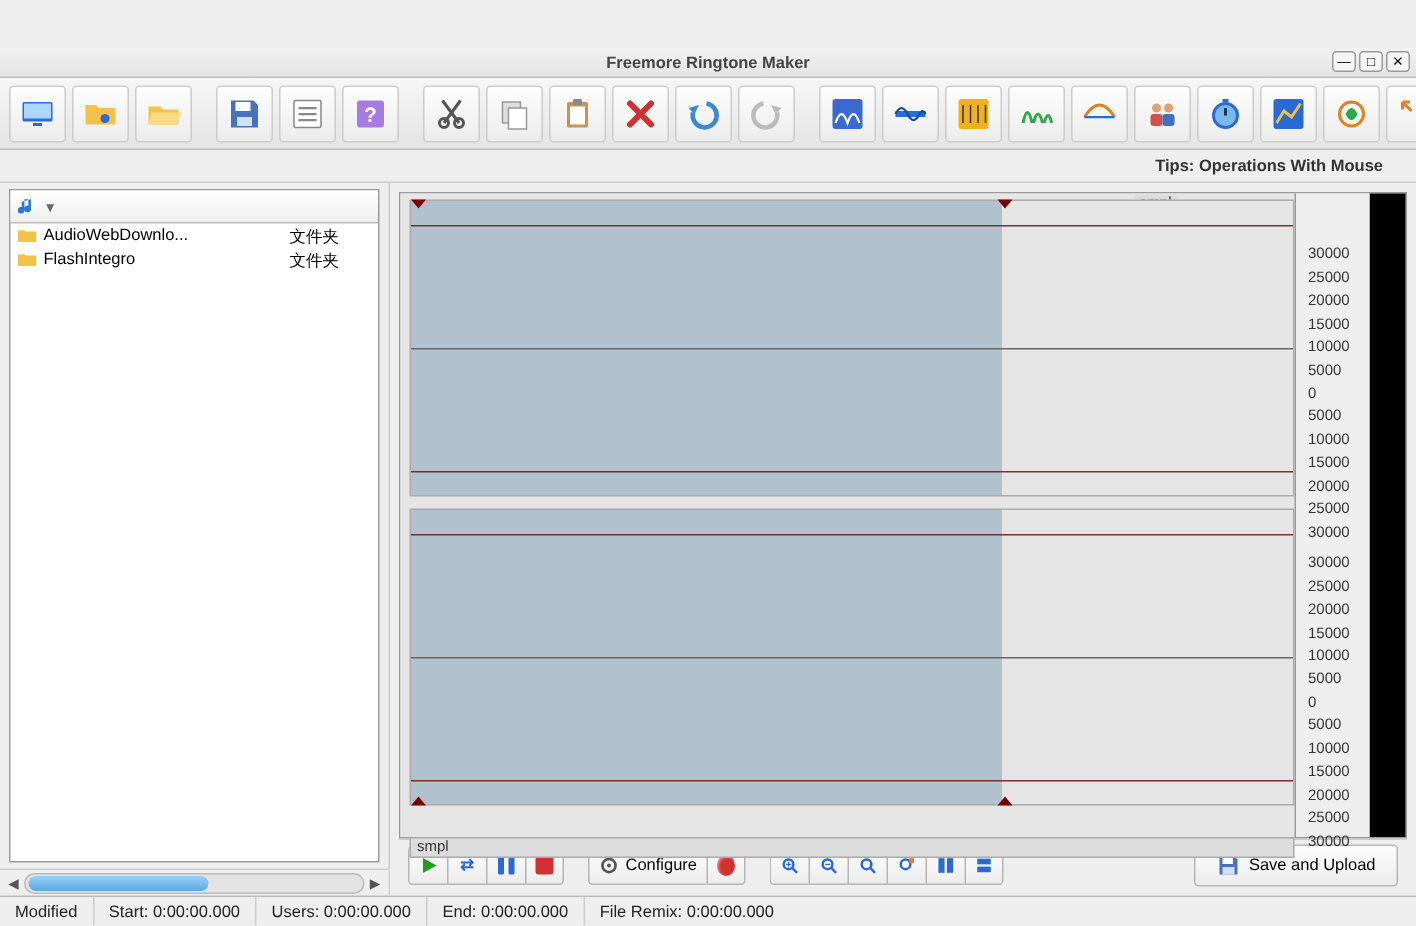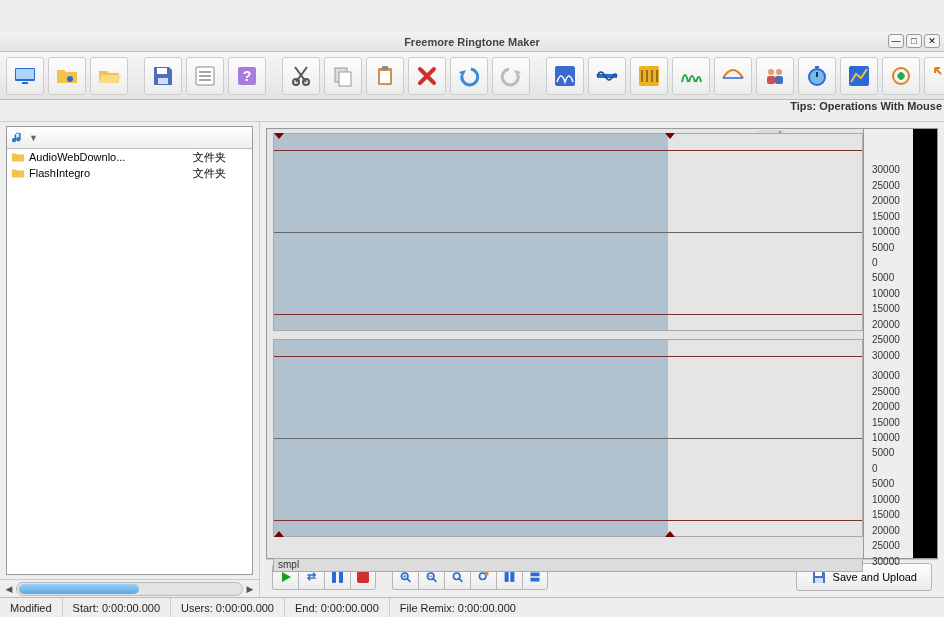--- a/index.html
+++ b/index.html
@@ -12,21 +12,21 @@
     .titlebar-btn { width: 16px; height: 14px; border: 1px solid #999; border-radius: 3px; background: #f5f5f5; display: flex; align-items: center; justify-content: center; font-size: 9px; cursor: pointer; line-height: 1; }
 
     
     .toolbar { height: 48px; background: linear-gradient(#f6f6f6, #e4e4e4); border-bottom: 1px solid #bbb; display: flex; align-items: center; padding: 2px 6px; }
     .tb-group { display: flex; gap: 4px; }
     .tb-sep { width: 1px; height: 40px; background: #bbb; margin: 0 8px; }
     .tb-btn { width: 38px; height: 38px; border: 1px solid #ccc; border-radius: 3px; background: linear-gradient(#fdfdfd, #ececec); display: flex; align-items: center; justify-content: center; cursor: pointer; }
     .tb-btn svg { width: 24px; height: 24px; }
 
     
-    .tips-row { height: 22px; background: #eeeeee; display: flex; justify-content: flex-end; padding: 0 2px; border-bottom: 1px solid #ccc; font-size: 11px; color: #333; font-weight: bold;}
+    .tips-row { height: 22px; background: #eeeeee; display: flex; align-items: center; justify-content: flex-end; padding: 0 22px; border-bottom: 1px solid #ccc; font-size: 11px; color: #333; font-weight: bold;}
 
     
     .main { flex: 1; display: flex; min-height: 0; }
     .sidebar { width: 260px; display: flex; flex-direction: column; border-right: 1px solid #ccc; background: #eeeeee; }
     .sidebar-inner { margin: 4px 6px; border: 1px solid #999; background: #fff; flex: 1; display: flex; flex-direction: column; }
     .sb-dropdown { display: flex; align-items: center; padding: 2px 4px; border-bottom: 1px solid #bbb; background: linear-gradient(#fff, #eee); height: 22px;}
     .sb-dropdown-icon { width: 14px; height: 14px; margin-right: 4px; color: #2a7ad4; }
     .sb-dropdown-text { flex: 1; font-size: 12px; }
     .sb-dropdown-arrow { font-size: 9px; color: #666; }
     .file-list { flex: 1; overflow: auto; }
@@ -372,20 +372,32 @@
             <div class="pause-ico">
               <span></span>
               <span></span>
             </div>
           </div>
         <div class="btn-sm btn-sq">
             <div class="stop-ico"></div>
           </div>
       </div>
       <div class="btn-group">
+        <div class="btn-sm config-btn">
+          <svg width="14" height="14" viewBox="0 0 16 16">
+              <circle cx="8" cy="8" r="5" fill="none" stroke="#555" stroke-width="2"></circle>
+              <circle cx="8" cy="8" r="1.5" fill="#555"></circle>
+            </svg>
+          <span>Configure</span>
+        </div>
+        <div class="btn-sm btn-sq">
+            <div class="rec-ico"></div>
+          </div>
+      </div>
+      <div class="btn-group">
         <div class="btn-sm btn-sq">
             <svg width="16" height="16" viewBox="0 0 16 16">
               <circle cx="7" cy="7" r="4" fill="none" stroke="#2a6ad4" stroke-width="2"></circle>
               <line x1="10" y1="10" x2="14" y2="14" stroke="#2a6ad4" stroke-width="2"></line>
               <line x1="5" y1="7" x2="9" y2="7" stroke="#2a6ad4"></line>
               <line x1="7" y1="5" x2="7" y2="9" stroke="#2a6ad4"></line>
             </svg>
           </div>
         <div class="btn-sm btn-sq">
             <svg width="16" height="16" viewBox="0 0 16 16">

